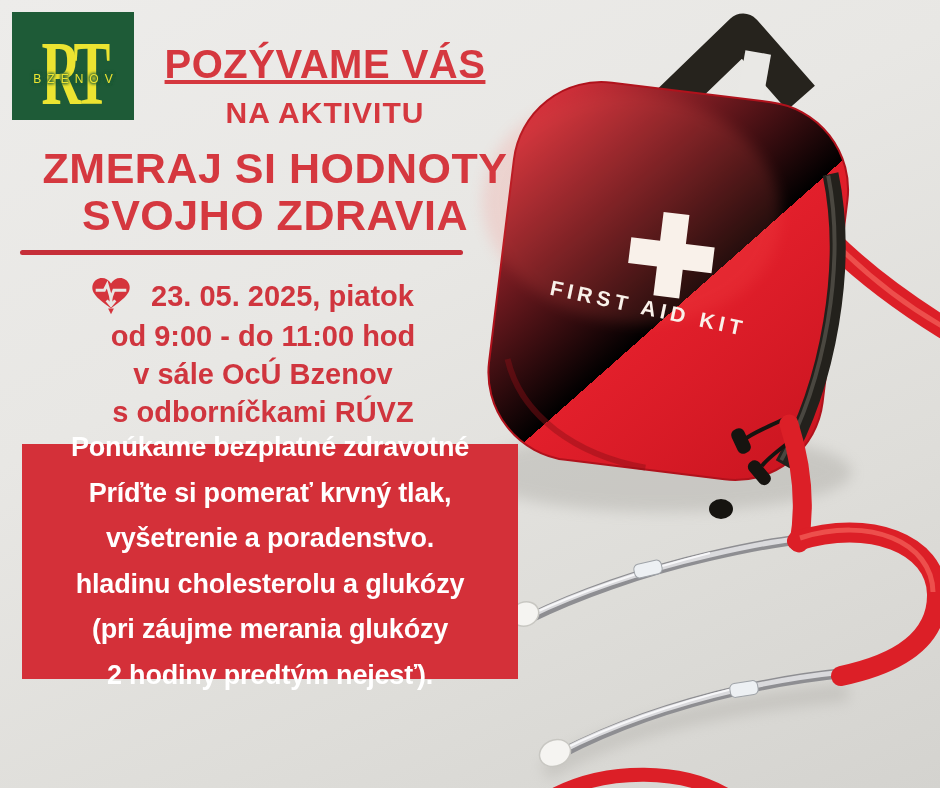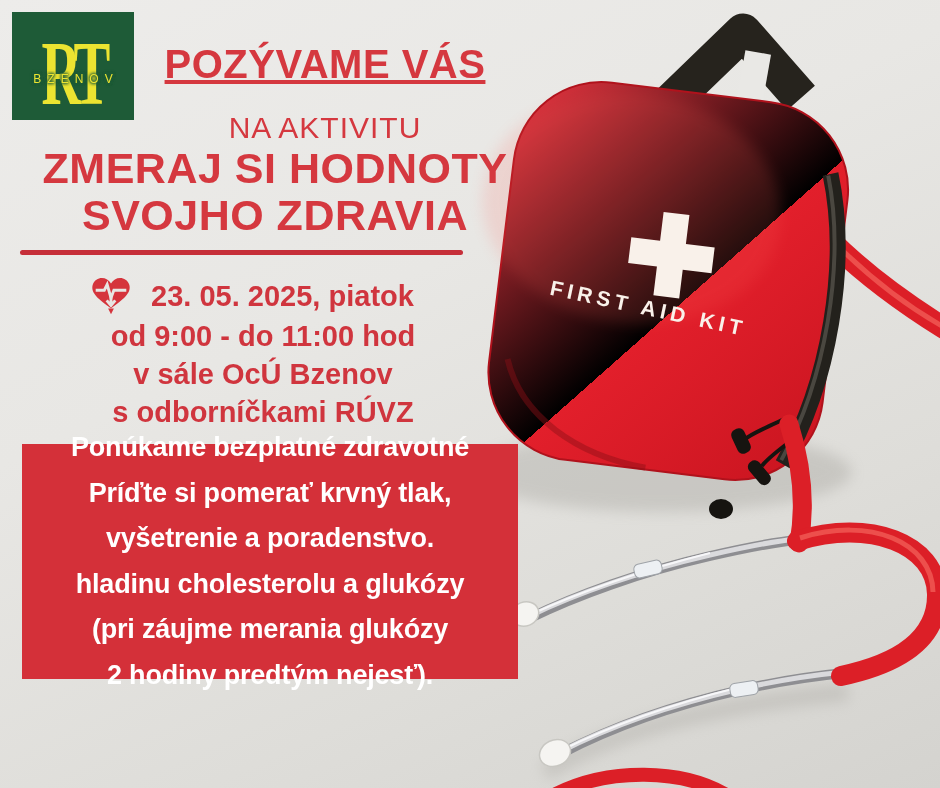--- a/index.html
+++ b/index.html
@@ -30,21 +30,21 @@
     letter-spacing:6px; padding-left:6px;
     text-shadow:0 0 3px #1e5b37,0 0 3px #1e5b37,0 0 3px #1e5b37,0 0 4px #1e5b37;
   }
 
   
   .invite {
     position:absolute; left:145px; top:39px; width:360px; text-align:center;
     color:#d5383f; z-index:2;
   }
   .invite-line1 { font-size:40px; font-weight:bold; letter-spacing:0.5px; line-height:50px;text-decoration:underline; }
-  .invite-line2 { font-size:30px; font-weight:normal; letter-spacing:1px; margin-top:22px; }
+  .invite-line2 { font-size:30px; font-weight:bold; letter-spacing:1px; margin-top:7px; }
 
   .activity {
     position:absolute; left:20px; top:145px; width:510px; text-align:center;
     color:#d5383f; font-weight:bold; font-size:43px; line-height:47px;
     letter-spacing:0.5px; z-index:2;
   }
 
   .divider {
     position:absolute; left:20px; top:250px; width:443px; height:5px;
     border-radius:3px; background:#c62f39; z-index:2;

